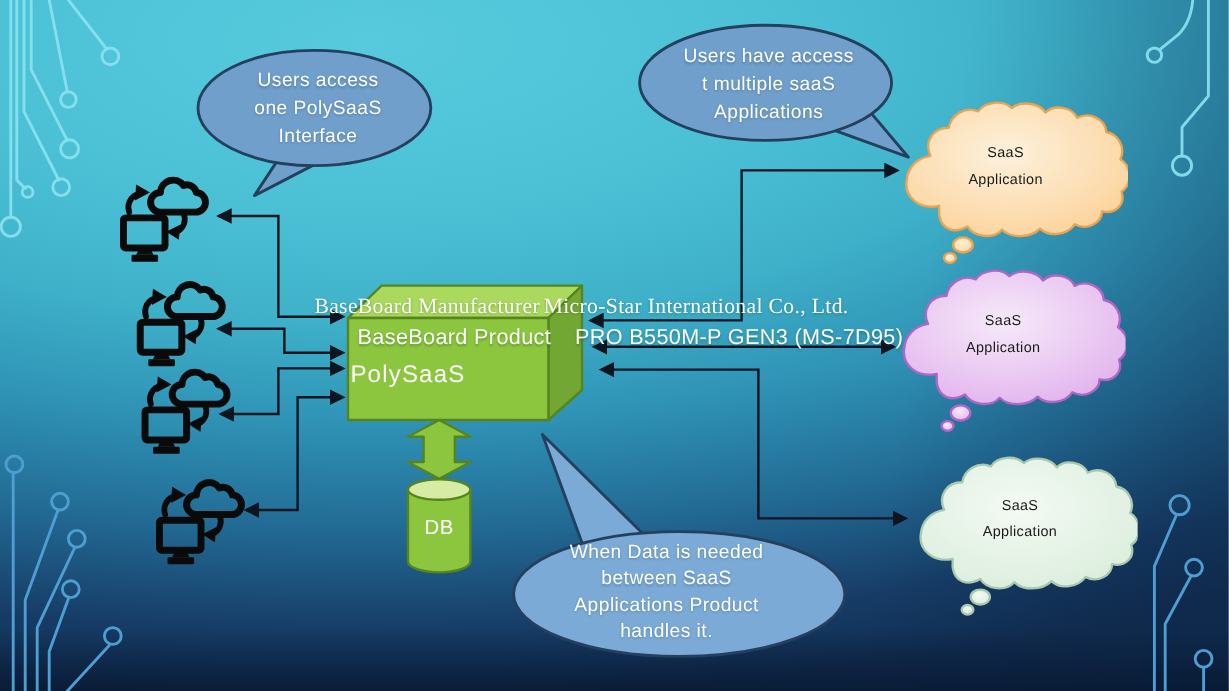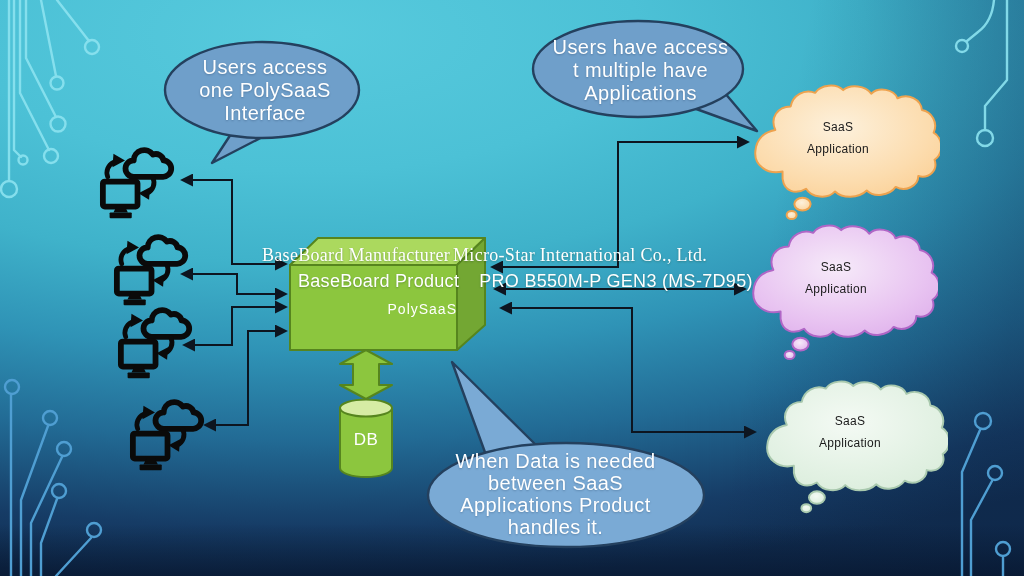--- a/index.html
+++ b/index.html
@@ -8,25 +8,25 @@
     position:relative;width:1024px;height:576px;overflow:hidden;
     background:
       linear-gradient(to bottom, rgba(4,14,34,0) 91%, rgba(4,14,34,.55) 100%),
       linear-gradient(100deg, rgba(10,30,60,0) 72%, rgba(10,30,60,.28) 95%),
       radial-gradient(130% 95% at 30% 6%, #57cadd 0%, #4cc1d6 25%, #3fb2ca 42%, #2f93b6 58%, #226b95 74%, #163c66 90%, #112e52 100%);
   }
   svg{display:block;}
   .abs{position:absolute;}
   .decor path{fill:none;stroke-linecap:round;stroke-linejoin:round;}
   .txt{color:#fff;text-align:center;letter-spacing:.4px;}
-  .bubble-txt{font-size:20px;line-height:23px;text-shadow:0 1px 2px rgba(10,30,60,.25);}
+  .bubble-txt{font-size:16px;line-height:23px;text-shadow:0 1px 2px rgba(10,30,60,.25);}
   .cloud-txt{color:#1a1a1a;font-size:12px;line-height:22px;text-align:center;letter-spacing:.3px;}
   .spec{position:absolute;left:262px;color:#fff;font-size:18px;letter-spacing:.3px;white-space:nowrap;text-shadow:0 1px 2px rgba(30,60,30,.35);}
   .spec span{display:inline-block;}
-  .box-label{position:absolute;left:292px;top:301px;width:165px;text-align:right;color:#fff;font-size:14px;letter-spacing:1px;}
+  .box-label{position:absolute;left:292px;top:301px;width:165px;text-align:left;color:#fff;font-size:20px;letter-spacing:1px;}
   .db-label{position:absolute;left:336px;top:430px;width:60px;text-align:center;color:#fff;font-size:17px;letter-spacing:.5px;}
 </style>
 </head>
 <body>
 
 <div id="slide">
 
   <svg class="abs decor" width="1024" height="576" viewBox="0 0 1024 576" style="left:0;top:0;">
     <g stroke="#8ce3f0" stroke-width="2.4" opacity="0.9" fill="none">
       <path d="M9,0 V180"></path>
@@ -215,21 +215,21 @@
     <div>one PolySaaS</div>
     <div>Interface</div>
   </div>
 
   <svg class="abs" width="235" height="120" viewBox="0 0 235 120" style="left:528px;top:16px;">
     <polygon points="160,90 196,76 229,115" fill="#6f9fca" stroke="#24405e" stroke-width="2.4" stroke-linejoin="round"></polygon>
     <ellipse cx="110" cy="53" rx="105" ry="48" fill="#6f9fca" stroke="#24405e" stroke-width="2.4"></ellipse>
   </svg>
   <div class="txt bubble-txt abs" style="left:548px;top:36px;width:185px;">
     <div>Users have access</div>
-    <div>t multiple have</div>
+    <div>t multiple saaS</div>
     <div>Applications</div>
   </div>
 
   <svg class="abs" width="290" height="195" viewBox="0 0 290 195" style="left:425px;top:355px;">
     <polygon points="61,100 115,94 27,7" fill="#7aaad5" stroke="#24405e" stroke-width="2.4" stroke-linejoin="round"></polygon>
     <ellipse cx="141" cy="140" rx="138" ry="52" fill="#7aaad5" stroke="#24405e" stroke-width="2.4"></ellipse>
   </svg>
   <div class="txt bubble-txt abs" style="left:428px;top:450px;width:255px;line-height:22px;">
     <div>When Data is needed</div>
     <div>between SaaS</div>

